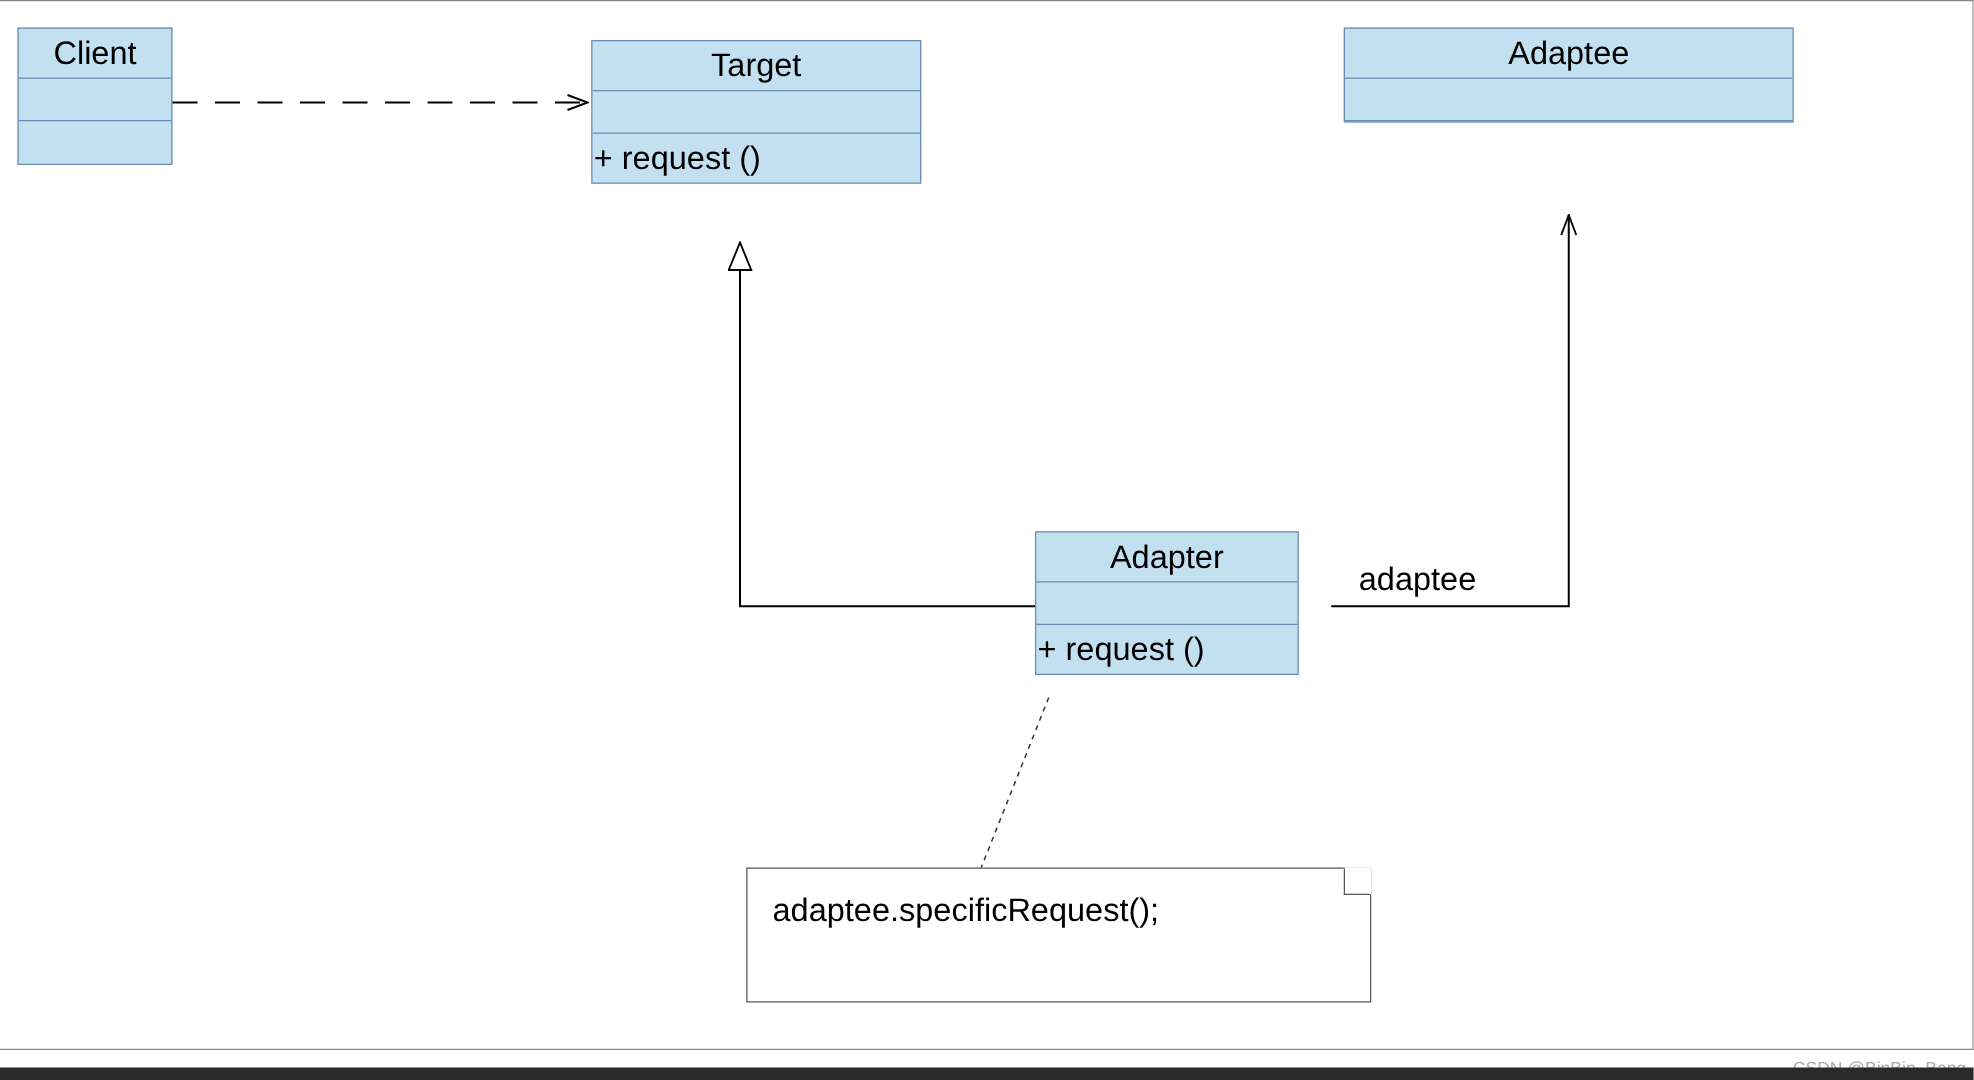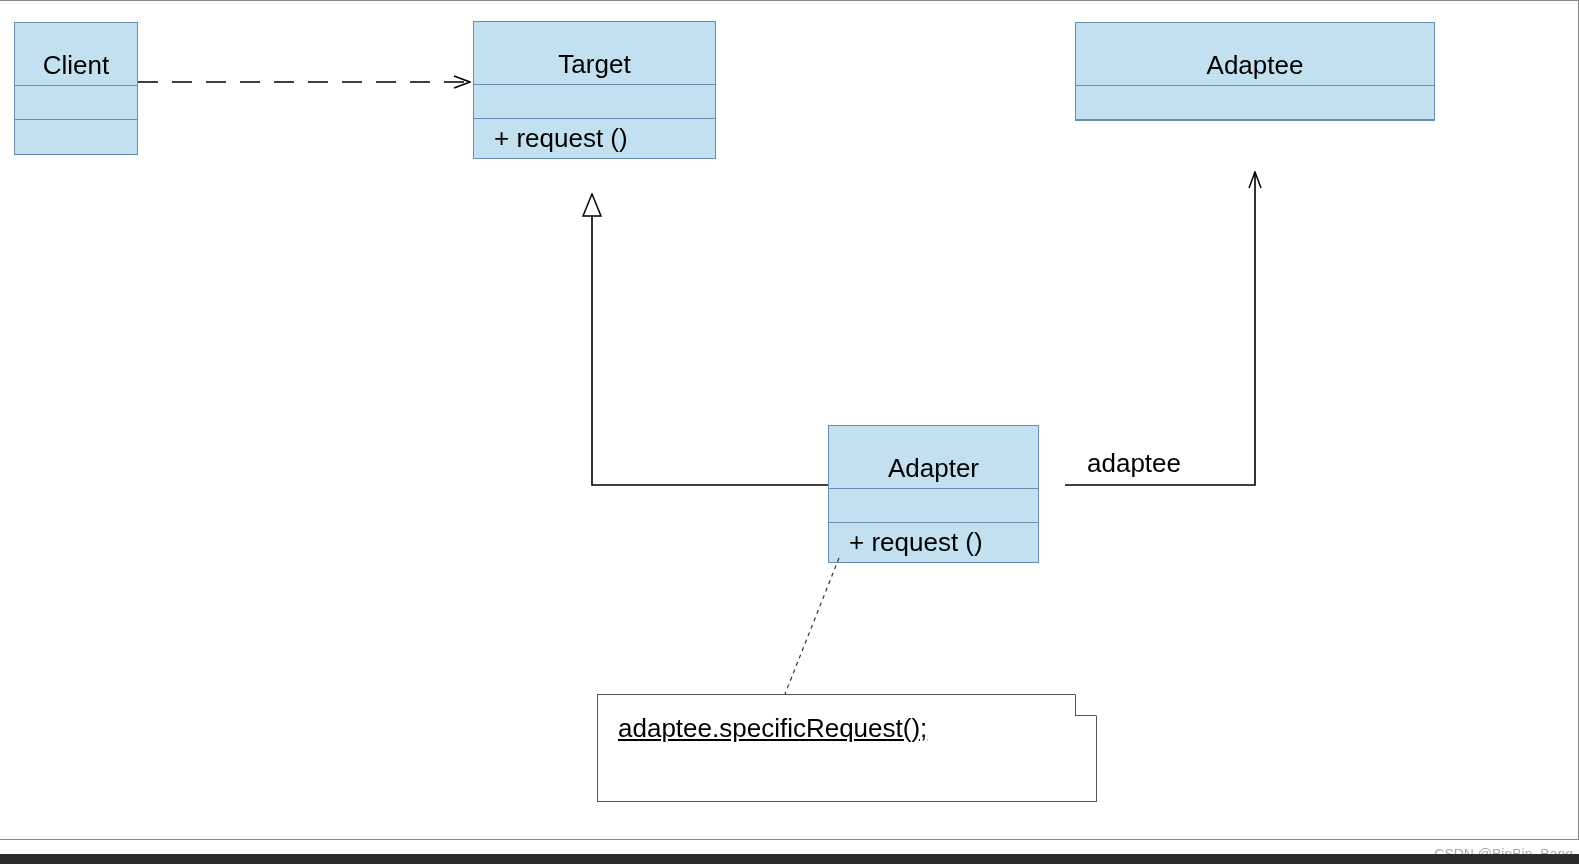--- a/index.html
+++ b/index.html
@@ -25,38 +25,36 @@
     position: absolute;
     border: 1px solid #6a8caf;
     background: #c3e0f0;
     font-size: 26px;
     color: #000;
   }
   .uml-class .name {
     text-align: center;
     padding: 4px 10px;
     border-bottom: 1px solid #6a8caf;
-    margin-top: 23px;
   }
   .uml-class .attrs {
     min-height: 34px;
     border-bottom: 1px solid #6a8caf;
     padding: 2px 10px;
   }
   .uml-class .ops {
     min-height: 34px;
-    padding: 4px 20px;
+    padding: 4px 1px;
   }
   .note-box {
     position: absolute;
     background: #fff;
     border: 1px solid #555;
     font-size: 26px;
     padding: 18px 20px;
-    text-decoration: underline;
   }
   .note-box .fold {
     position: absolute;
     top: -1px;
     right: -1px;
     width: 22px;
     height: 22px;
     border-left: 1px solid #555;
     border-bottom: 1px solid #555;
     background: #fff;
@@ -102,21 +100,21 @@
 <body>
 
 <div class="diagram-area"></div>
 
 <div class="uml-class" style="left:14px; top:22px; width:124px;">
   <div class="name">Client</div>
   <div class="attrs"></div>
   <div class="ops"></div>
 </div>
 
-<div class="uml-class" style="left:473px; top:21px; width:243px;">
+<div class="uml-class" style="left:473px; top:32px; width:264px;">
   <div class="name">Target</div>
   <div class="attrs"></div>
   <div class="ops">+  request ()</div>
 </div>
 
 <div class="uml-class" style="left:1075px; top:22px; width:360px;">
   <div class="name">Adaptee</div>
   <div class="attrs"></div>
 </div>
 

